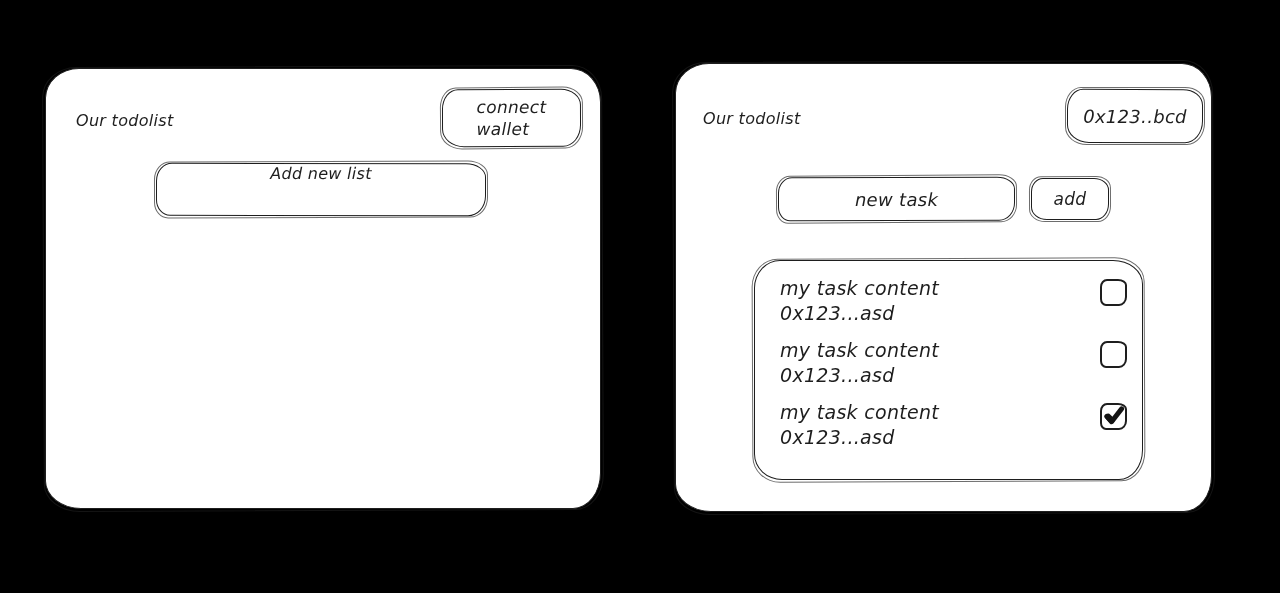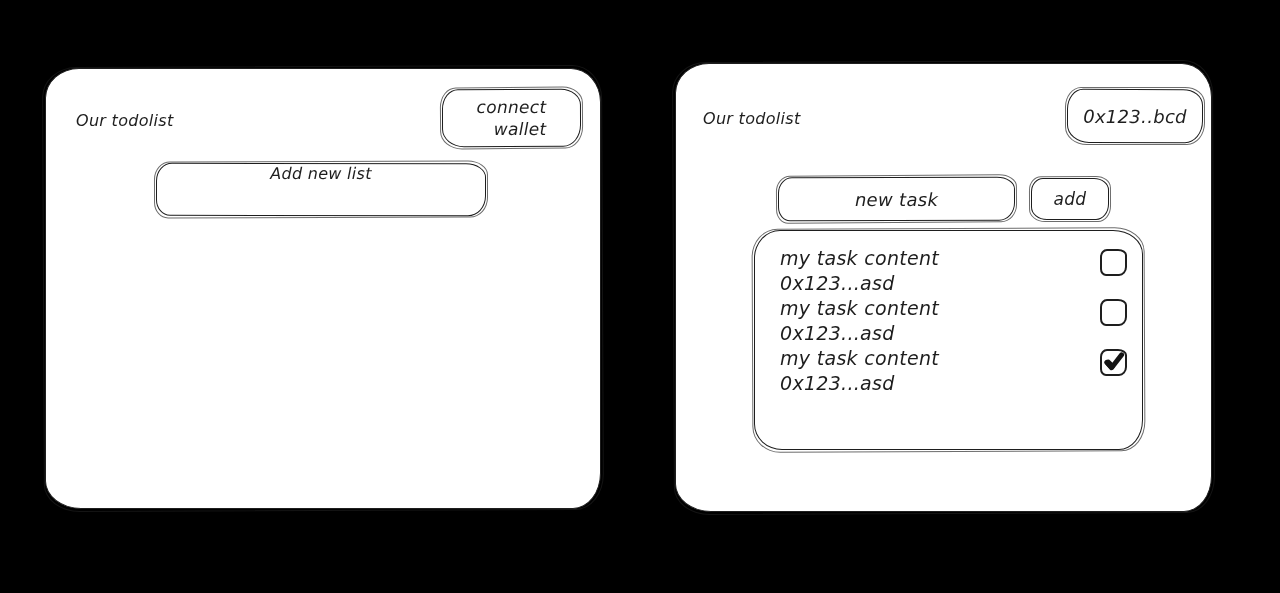--- a/index.html
+++ b/index.html
@@ -43,21 +43,21 @@
 
   button.sketch {
     font-family: inherit;
     font-style: inherit;
     color: inherit;
     letter-spacing: inherit;
     cursor: pointer;
     display: flex;
     align-items: center;
     justify-content: center;
-    text-align: right;
+    text-align: left;
   }
 
   .btn-connect-wallet {
     top: 20px; right: 19px; width: 139px; height: 58px;
     border-radius: 16px 20px 18px 22px / 20px 16px 22px 18px;
     font-size: 17px; line-height: 1.3;
     white-space: pre-line;
     transform: rotate(-0.2deg);
   }
   .box-add-list {
@@ -83,24 +83,24 @@
     transform: rotate(-0.15deg);
     cursor: text;
   }
   .btn-add {
     left: 355px; top: 114px; width: 78px; height: 42px;
     border-radius: 12px 15px 13px 16px / 14px 12px 16px 13px;
     font-size: 17px;
   }
 
   .task-list {
-    left: 78px; top: 166px; width: 389px; height: 220px;
+    left: 78px; top: 196px; width: 389px; height: 220px;
     border-radius: 26px 30px 24px 28px / 28px 24px 30px 26px;
     padding: 15px 15px 14px 25px;
-    display: flex; flex-direction: column; 
+    display: flex; flex-direction: column; gap: 12px;
   }
   .task-row {
     display: flex;
     justify-content: space-between;
     align-items: flex-start;
   }
   .task-text { font-size: 19px; line-height: 25px; font-weight: 500; }
 
   .checkbox {
     position: relative;

